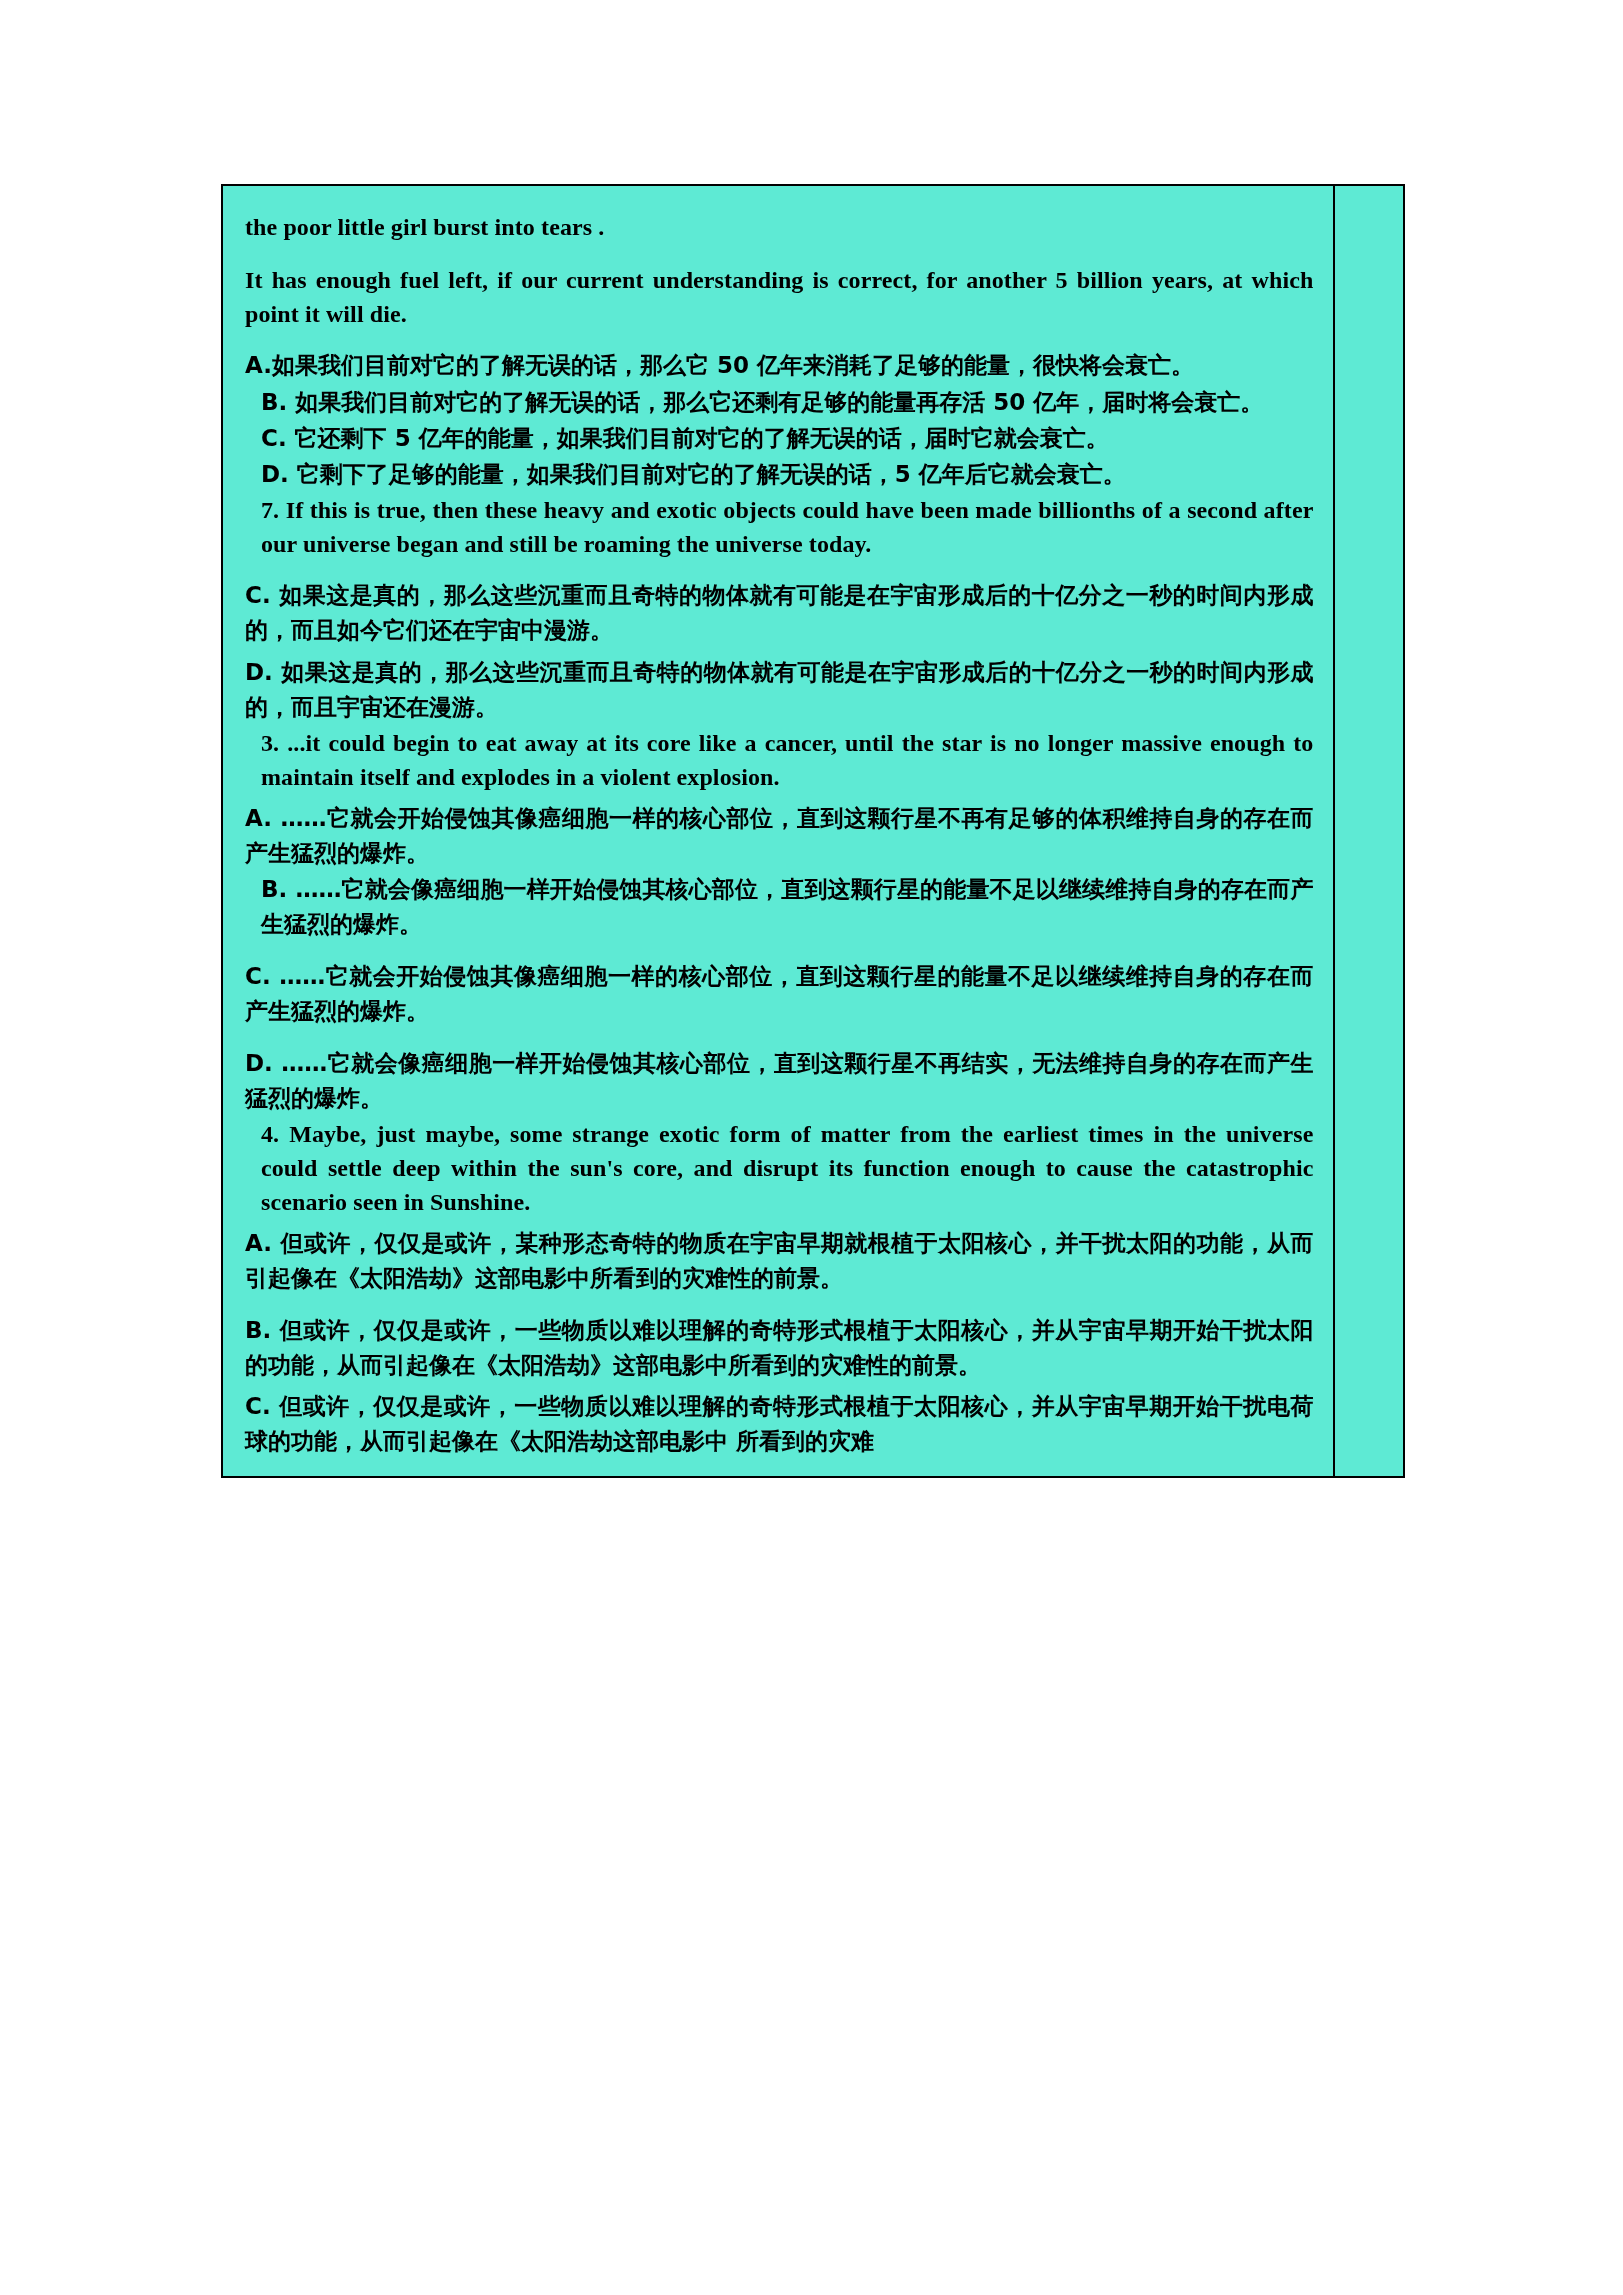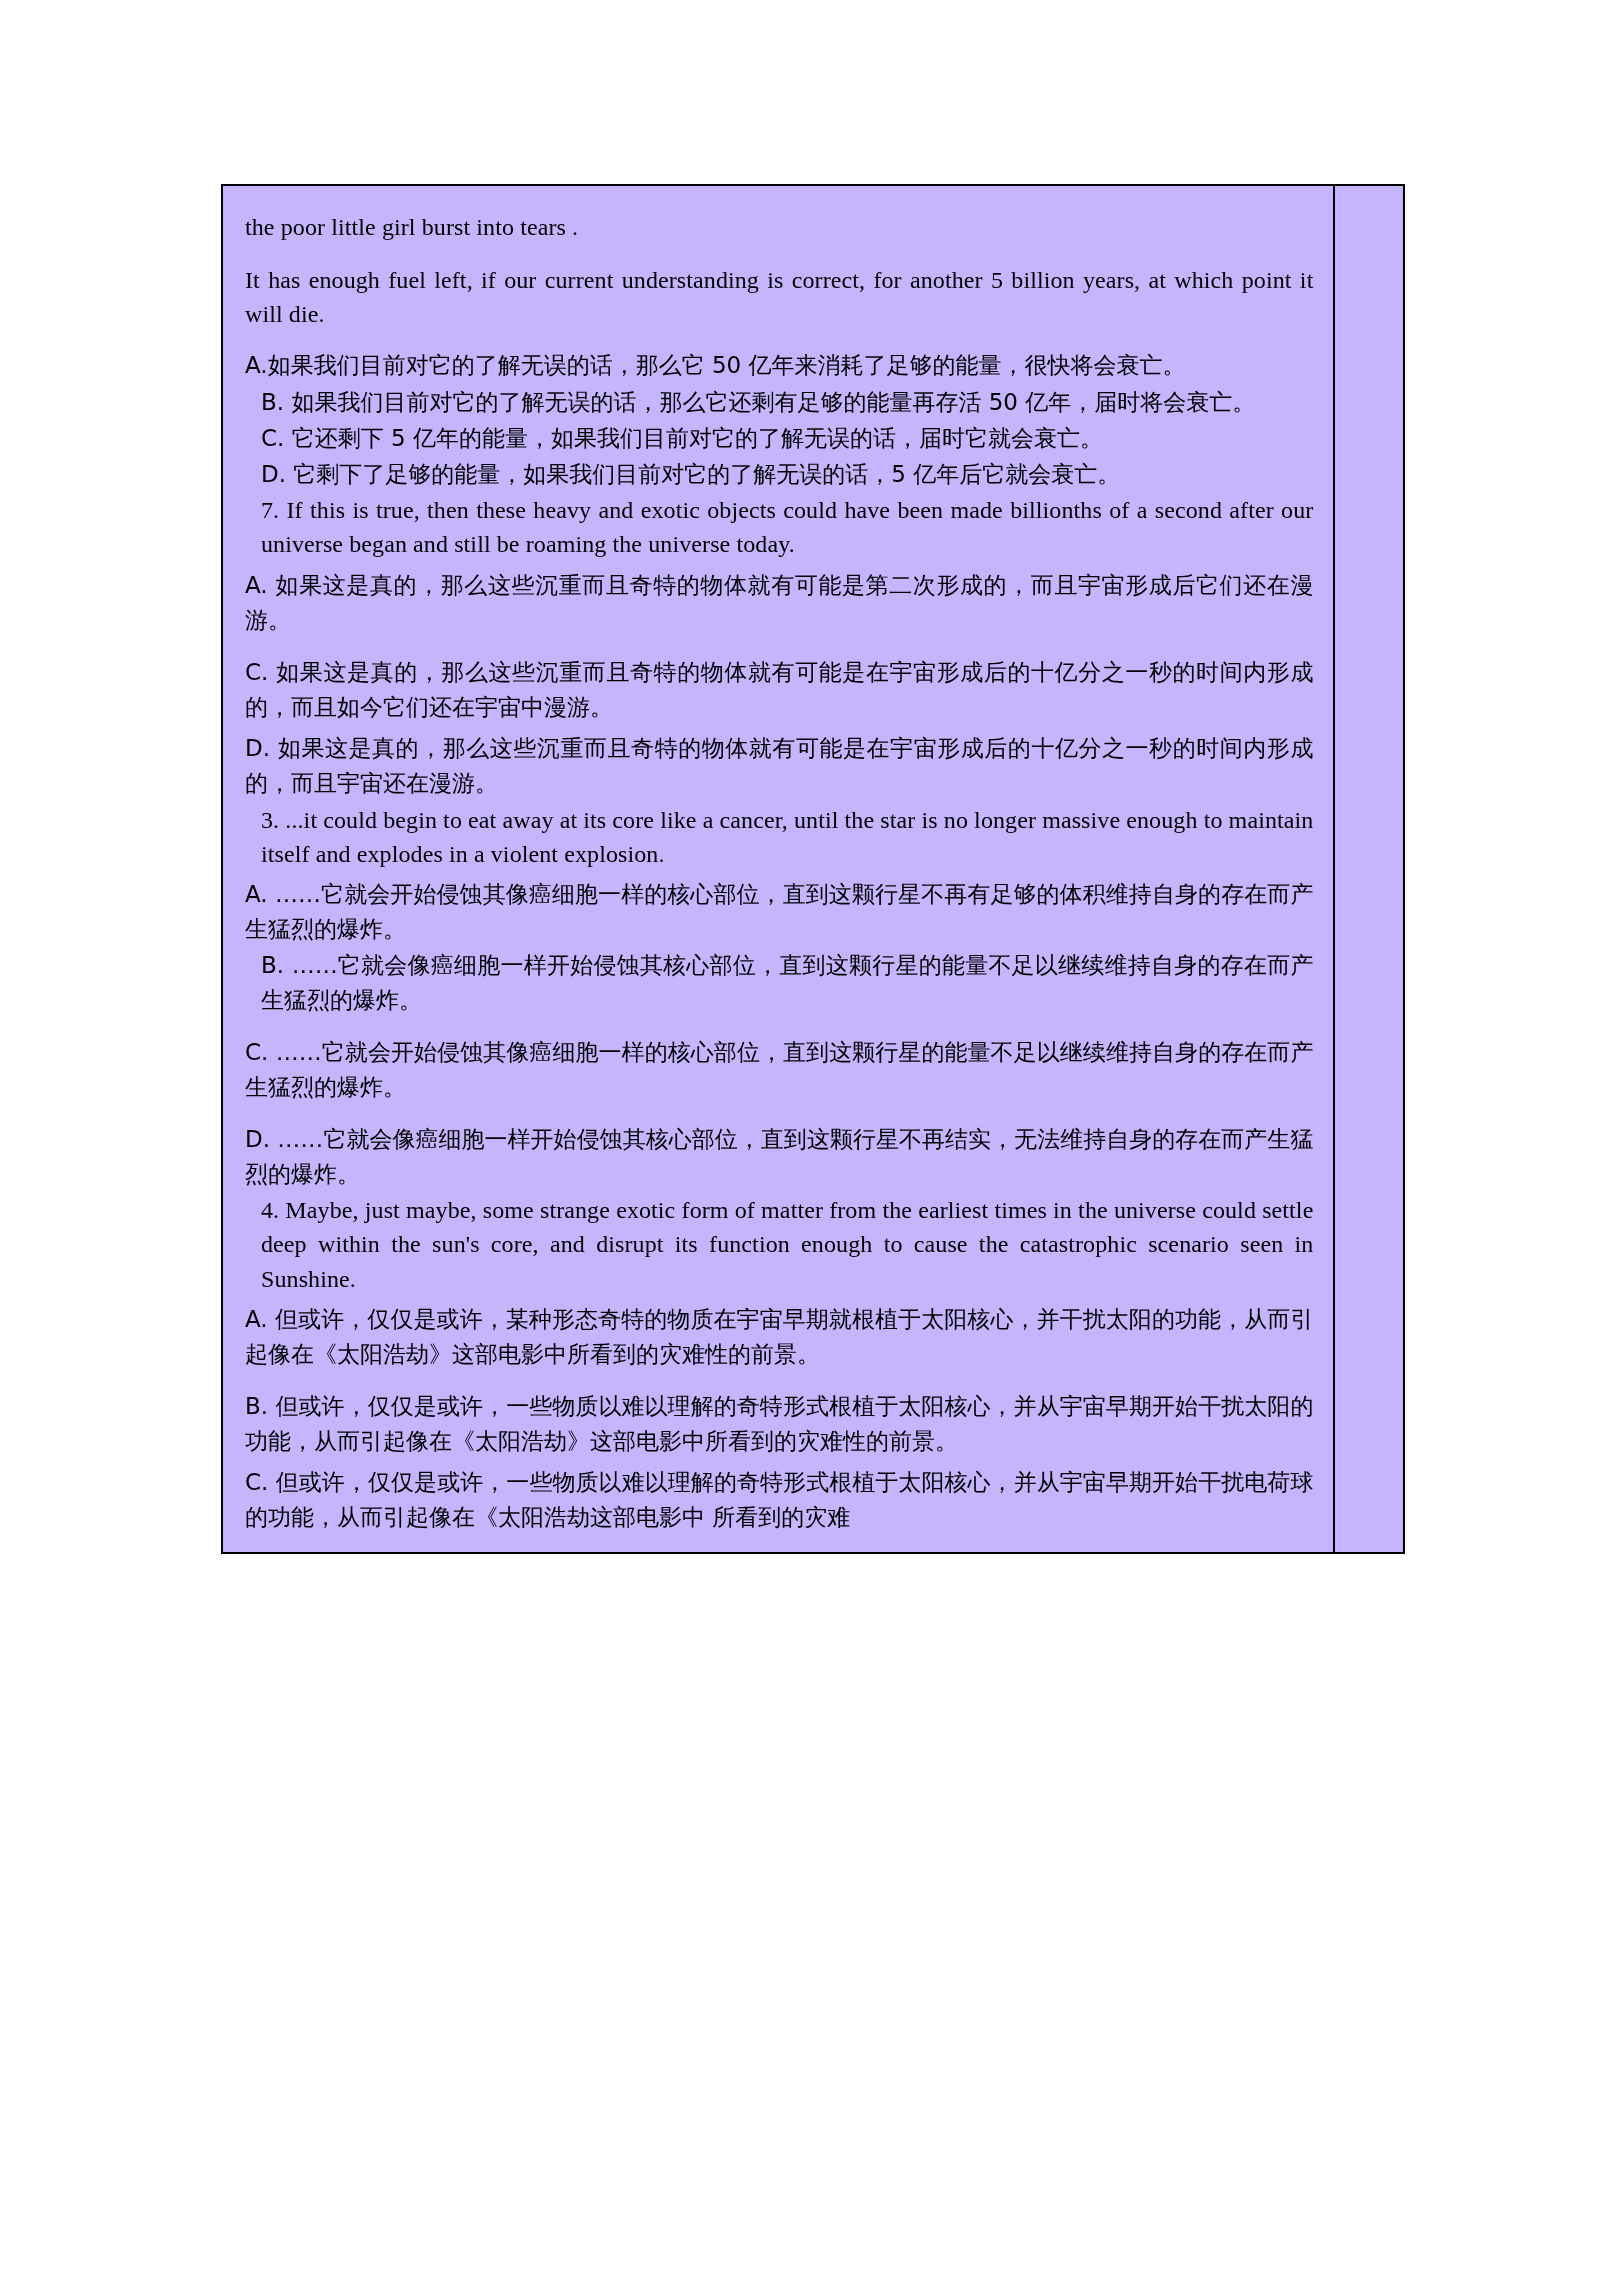--- a/index.html
+++ b/index.html
@@ -23,21 +23,22 @@
   
   .doc-table {
     position: absolute;
     left: 221px;
     top: 184px;
     width: 1184px;
     border: 2px solid #000000;
     box-sizing: border-box;
     display: flex;
     flex-direction: row;
-    background: #c4b5fd;
+    background: #5eead4;
+    font-weight: bold;
   }
   .main-cell {
     width: 1112px;
     box-sizing: border-box;
     border-right: 2px solid #000000;
     padding: 23.5px 19.6px 17px 22px;
   }
   .side-cell {
     flex: 1;
     box-sizing: border-box;
@@ -77,21 +78,20 @@
       <p class="en">the poor little girl burst into tears .</p>
 
 
       <p class="en gap-lg">It has enough fuel left, if our current understanding is correct, for another 5 billion years, at which point it will die.</p>
       <p class="cn gap-md">A.如果我们目前对它的了解无误的话，那么它 50 亿年来消耗了足够的能量，很快将会衰亡。</p>
       <p class="cn tight">B. 如果我们目前对它的了解无误的话，那么它还剩有足够的能量再存活 50 亿年，届时将会衰亡。</p>
       <p class="cn tight">C. 它还剩下 5 亿年的能量，如果我们目前对它的了解无误的话，届时它就会衰亡。</p>
       <p class="cn tight">D. 它剩下了足够的能量，如果我们目前对它的了解无误的话，5 亿年后它就会衰亡。</p>
 
       <p class="en tight">7. If this is true, then these heavy and exotic objects could have been made billionths of a second after our universe began and still be roaming the universe today.</p>
-      <p class="cn gap-sm">A. 如果这是真的，那么这些沉重而且奇特的物体就有可能是第二次形成的，而且宇宙形成后它们还在漫游。</p>
       <p class="cn gap-md">C. 如果这是真的，那么这些沉重而且奇特的物体就有可能是在宇宙形成后的十亿分之一秒的时间内形成的，而且如今它们还在宇宙中漫游。</p>
       <p class="cn gap-sm">D. 如果这是真的，那么这些沉重而且奇特的物体就有可能是在宇宙形成后的十亿分之一秒的时间内形成的，而且宇宙还在漫游。</p>
 
       <p class="en tight">3. ...it could begin to eat away at its core like a cancer, until the star is no longer massive enough to maintain itself and explodes in a violent explosion.</p>
       <p class="cn gap-sm">A. ……它就会开始侵蚀其像癌细胞一样的核心部位，直到这颗行星不再有足够的体积维持自身的存在而产生猛烈的爆炸。</p>
       <p class="cn tight">B. ……它就会像癌细胞一样开始侵蚀其核心部位，直到这颗行星的能量不足以继续维持自身的存在而产生猛烈的爆炸。</p>
       <p class="cn gap-md">C. ……它就会开始侵蚀其像癌细胞一样的核心部位，直到这颗行星的能量不足以继续维持自身的存在而产生猛烈的爆炸。</p>
       <p class="cn gap-md">D. ……它就会像癌细胞一样开始侵蚀其核心部位，直到这颗行星不再结实，无法维持自身的存在而产生猛烈的爆炸。</p>
 
       <p class="en tight">4. Maybe, just maybe, some strange exotic form of matter from the earliest times in the universe could settle deep within the sun's core, and disrupt its function enough to cause the catastrophic scenario seen in Sunshine.</p>

